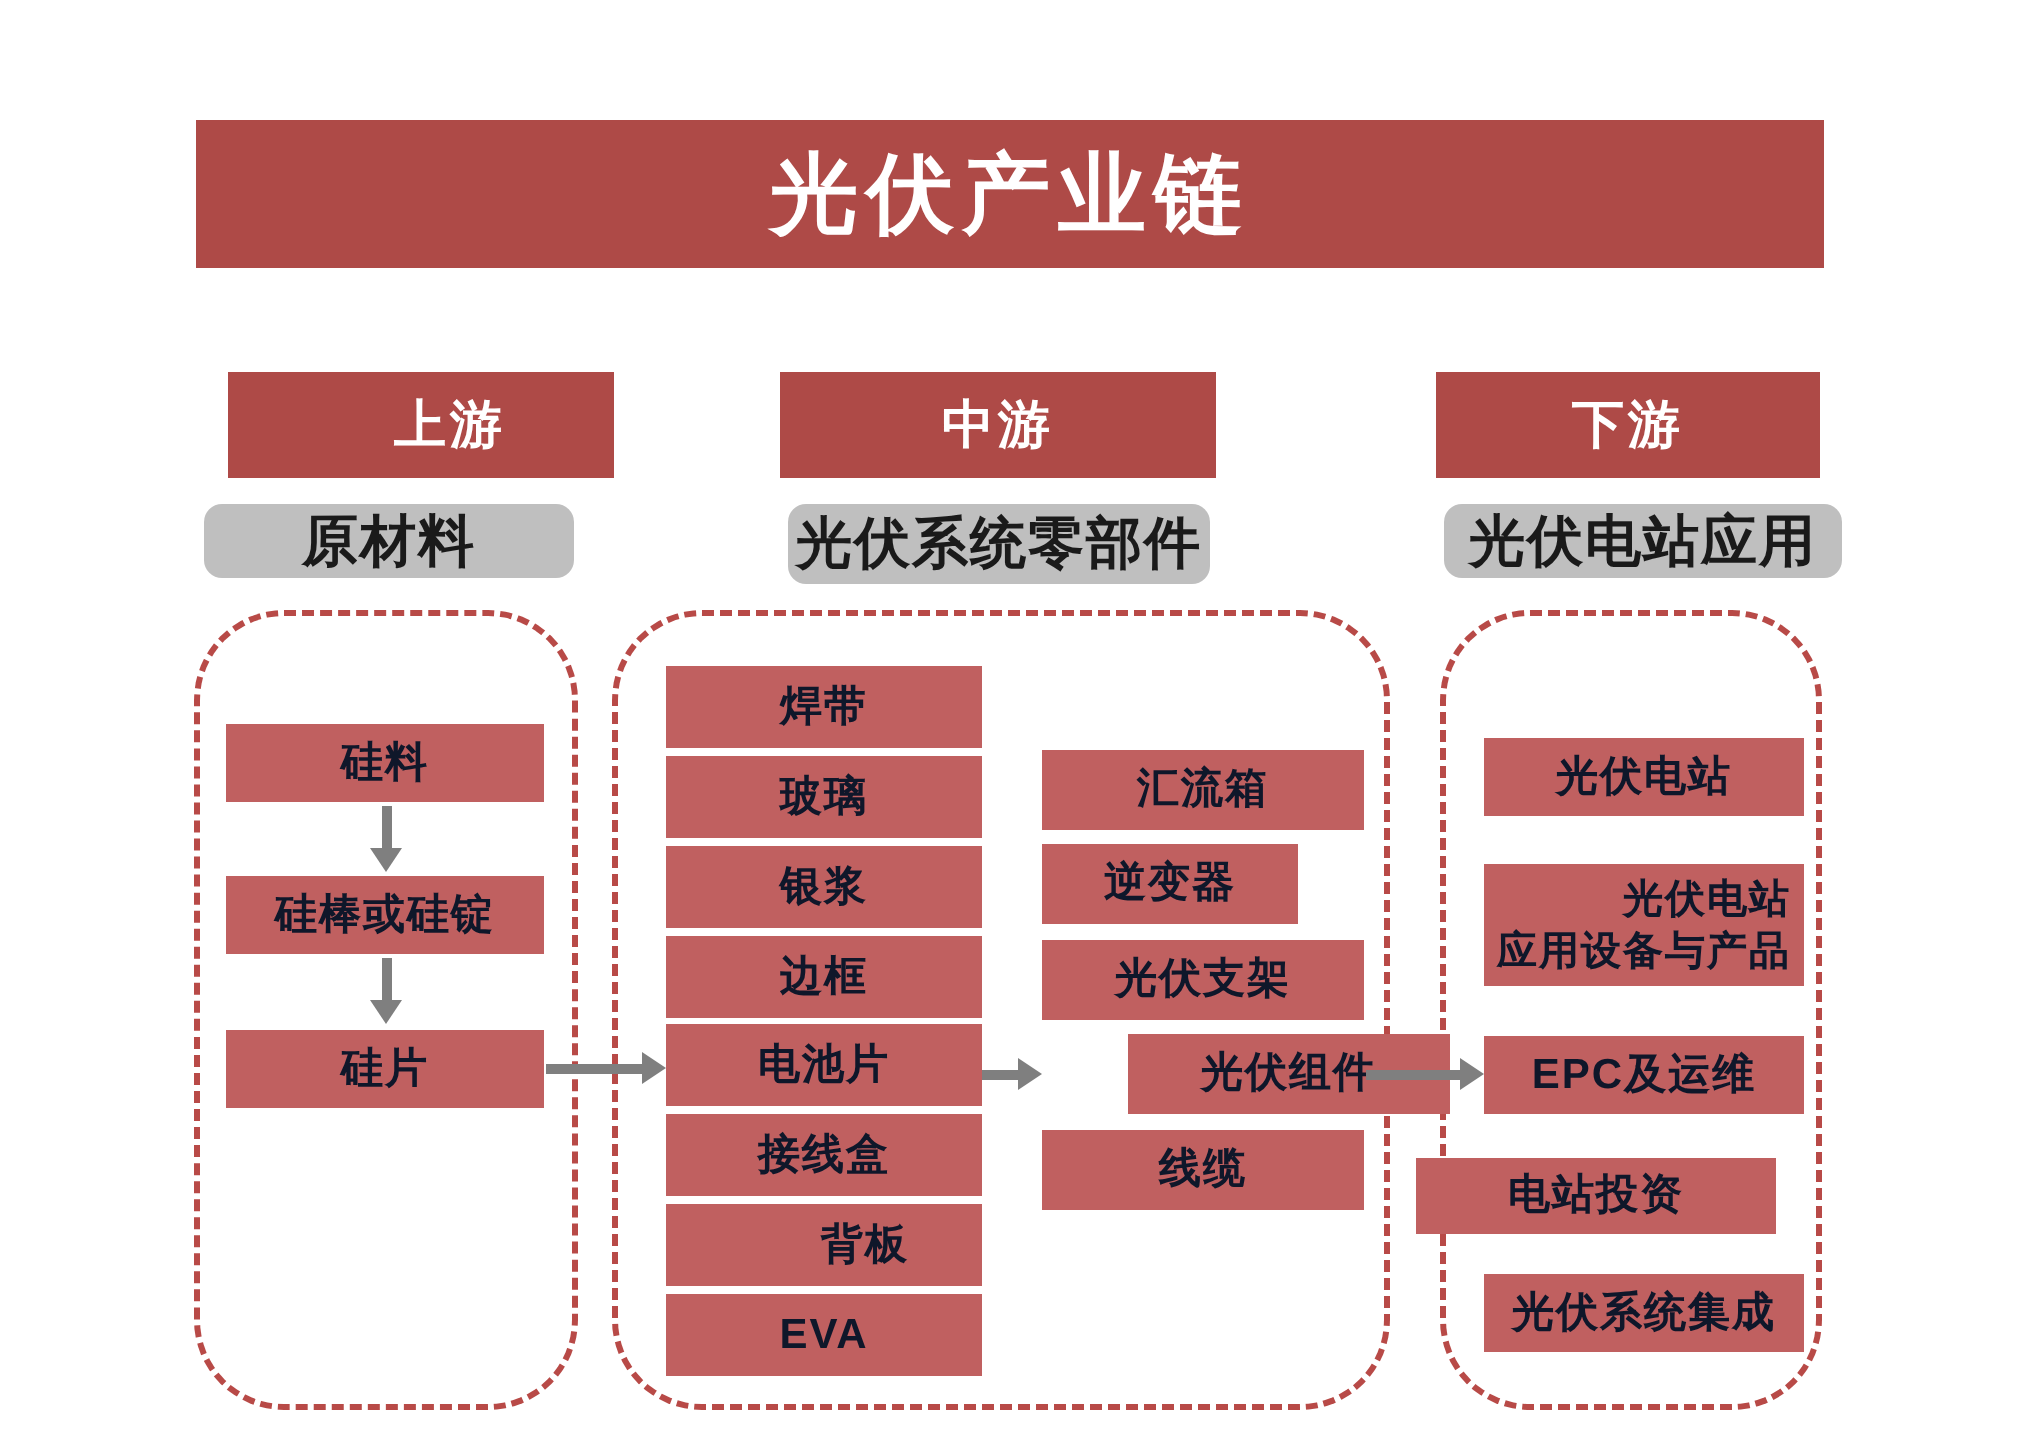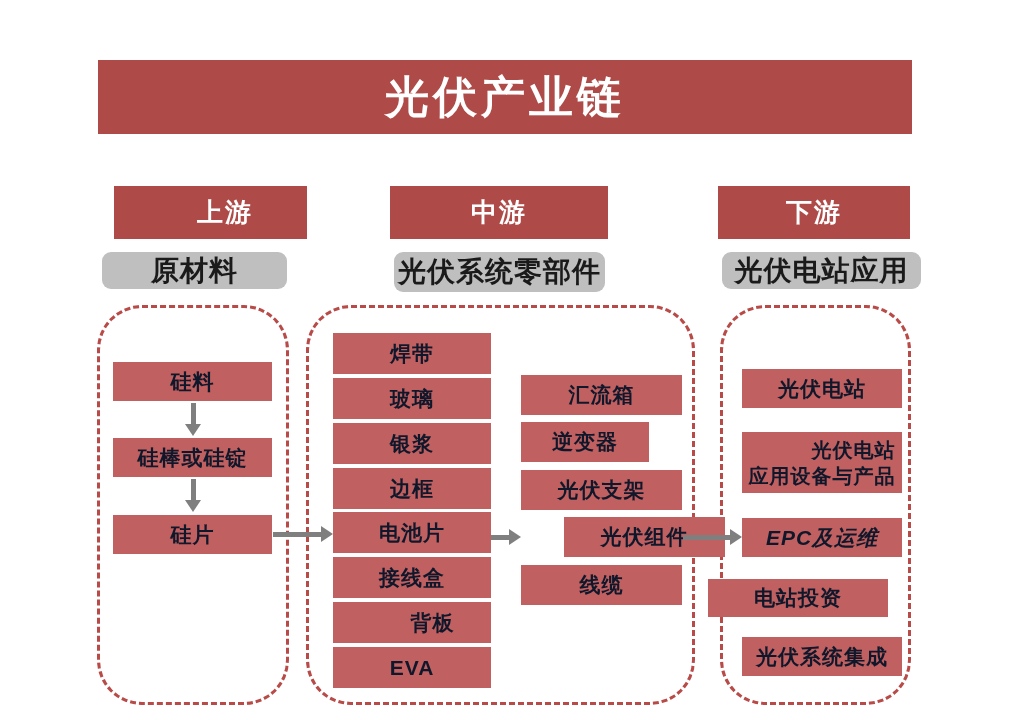--- a/index.html
+++ b/index.html
@@ -104,21 +104,21 @@
 
 <div class="box" style="left:521px; top:375px; width:161px; height:40px;">汇流箱</div>
 <div class="box" style="left:521px; top:422px; width:128px; height:40px;">逆变器</div>
 <div class="box" style="left:521px; top:470px; width:161px; height:40px;">光伏支架</div>
 <div class="box" style="left:521px; top:517px; width:161px; height:40px;margin-left:43px;">光伏组件</div>
 <div class="box" style="left:521px; top:565px; width:161px; height:40px;">线缆</div>
 
 <div class="box" style="left:742px; top:369px; width:160px; height:39px;">光伏电站</div>
 <div class="box small" style="left:742px; top:432px; width:160px; height:61px;">光伏电站
 应用设备与产品</div>
-<div class="box" style="left:742px; top:518px; width:160px; height:39px;font-style:italic;">EPC及运维</div>
+<div class="box" style="left:742px; top:518px; width:160px; height:39px;">EPC及运维</div>
 <div class="box" style="left:708px; top:579px; width:180px; height:38px;">电站投资</div>
 <div class="box" style="left:742px; top:637px; width:160px; height:39px;">光伏系统集成</div>
 
 <div class="arrow-h" style="left:273px; top:526px; width:60px;">
   <span class="shaft"></span>
   <span class="head"></span>
 </div>
 <div class="arrow-h" style="left:491px; top:529px; width:30px;">
   <span class="shaft"></span>
   <span class="head"></span>

